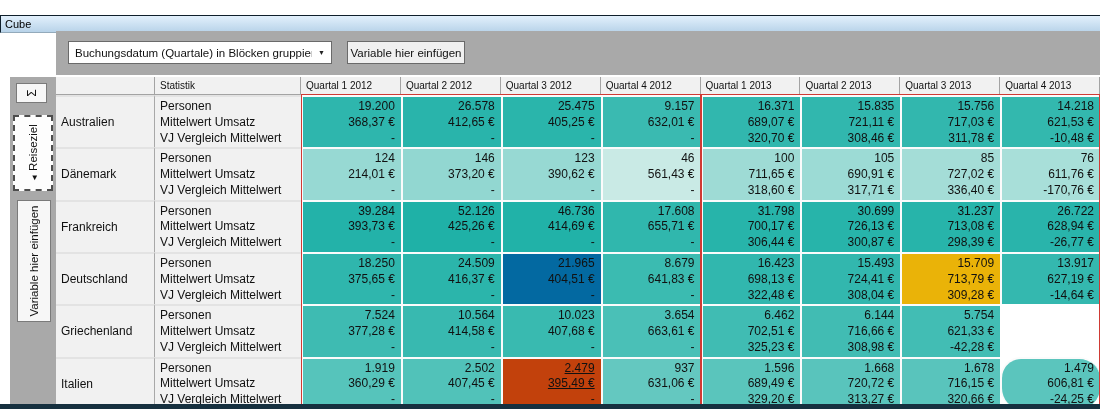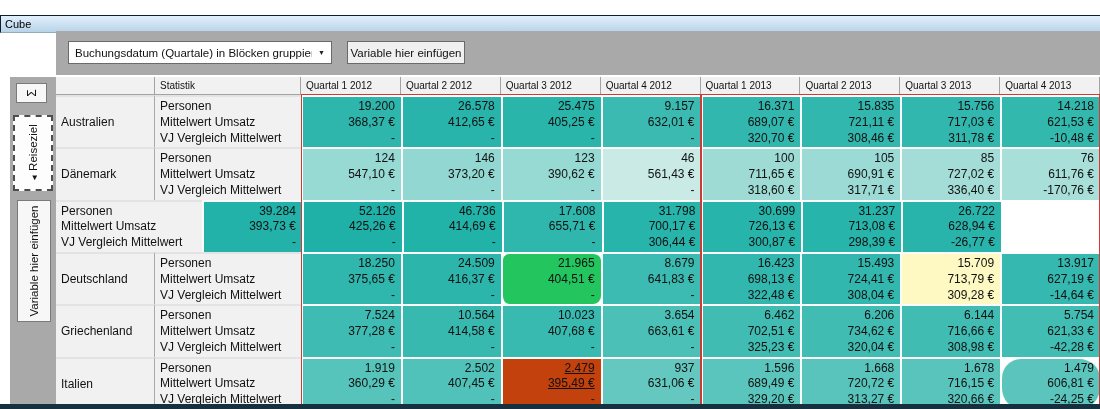--- a/index.html
+++ b/index.html
@@ -165,21 +165,21 @@
     </div>
     <div class="trow">
       <div class="rlabel c-label">Dänemark</div>
       <div class="rstat c-stat">
         <span class="sline">Personen</span>
         <span class="sline">Mittelwert Umsatz</span>
         <span class="sline">VJ Vergleich Mittelwert</span>
       </div>
       <div class="dcell c-data" style="background: rgb(151, 217, 211);">
         <div class="dline">124</div>
-        <div class="dline">547,10 €</div>
+        <div class="dline">214,01 €</div>
         <div class="dline">-</div>
       </div>
       <div class="dcell c-data" style="background: rgb(146, 215, 209);">
         <div class="dline">146</div>
         <div class="dline">373,20 €</div>
         <div class="dline">-</div>
       </div>
       <div class="dcell c-data" style="background: rgb(151, 217, 211);">
         <div class="dline">123</div>
         <div class="dline">390,62 €</div>
@@ -205,20 +205,21 @@
         <div class="dline">727,02 €</div>
         <div class="dline">336,40 €</div>
       </div>
       <div class="dcell c-data" style="background: rgb(168, 223, 217);">
         <div class="dline">76</div>
         <div class="dline">611,76 €</div>
         <div class="dline">-170,76 €</div>
       </div>
     </div>
     <div class="trow">
+      <div class="rlabel c-label">Frankreich</div>
       <div class="rstat c-stat">
         <span class="sline">Personen</span>
         <span class="sline">Mittelwert Umsatz</span>
         <span class="sline">VJ Vergleich Mittelwert</span>
       </div>
       <div class="dcell c-data" style="background: rgb(35, 178, 169);">
         <div class="dline">39.284</div>
         <div class="dline">393,73 €</div>
         <div class="dline">-</div>
       </div>
@@ -268,41 +269,41 @@
       <div class="dcell c-data" style="background: rgb(47, 182, 173);">
         <div class="dline">18.250</div>
         <div class="dline">375,65 €</div>
         <div class="dline">-</div>
       </div>
       <div class="dcell c-data" style="background: rgb(43, 181, 171);">
         <div class="dline">24.509</div>
         <div class="dline">416,37 €</div>
         <div class="dline">-</div>
       </div>
-      <div class="dcell c-data" style="background: #22c55e; border-radius: 8px;">
+      <div class="dcell c-data" style="background: #0369a1;">
         <div class="dline">21.965</div>
         <div class="dline">404,51 €</div>
         <div class="dline">-</div>
       </div>
       <div class="dcell c-data" style="background: rgb(59, 187, 177);">
         <div class="dline">8.679</div>
         <div class="dline">641,83 €</div>
         <div class="dline">-</div>
       </div>
       <div class="dcell c-data" style="background: rgb(49, 183, 174);">
         <div class="dline">16.423</div>
         <div class="dline">698,13 €</div>
         <div class="dline">322,48 €</div>
       </div>
       <div class="dcell c-data" style="background: rgb(50, 183, 174);">
         <div class="dline">15.493</div>
         <div class="dline">724,41 €</div>
         <div class="dline">308,04 €</div>
       </div>
-      <div class="dcell c-data" style="background: #fef9c3;">
+      <div class="dcell c-data" style="background: #eab308;">
         <div class="dline">15.709</div>
         <div class="dline">713,79 €</div>
         <div class="dline">309,28 €</div>
       </div>
       <div class="dcell c-data" style="background: rgb(52, 184, 175);">
         <div class="dline">13.917</div>
         <div class="dline">627,19 €</div>
         <div class="dline">-14,64 €</div>
       </div>
     </div>
@@ -332,25 +333,20 @@
         <div class="dline">3.654</div>
         <div class="dline">663,61 €</div>
         <div class="dline">-</div>
       </div>
       <div class="dcell c-data" style="background: rgb(64, 188, 179); padding-left: 30px;">
         <div class="dline">6.462</div>
         <div class="dline">702,51 €</div>
         <div class="dline">325,23 €</div>
       </div>
       <div class="dcell c-data" style="background: rgb(65, 188, 179);">
-        <div class="dline">6.206</div>
-        <div class="dline">734,62 €</div>
-        <div class="dline">320,04 €</div>
-      </div>
-      <div class="dcell c-data" style="background: rgb(65, 188, 179);">
         <div class="dline">6.144</div>
         <div class="dline">716,66 €</div>
         <div class="dline">308,98 €</div>
       </div>
       <div class="dcell c-data" style="background: rgb(66, 189, 180);">
         <div class="dline">5.754</div>
         <div class="dline">621,33 €</div>
         <div class="dline">-42,28 €</div>
       </div>
     </div>

